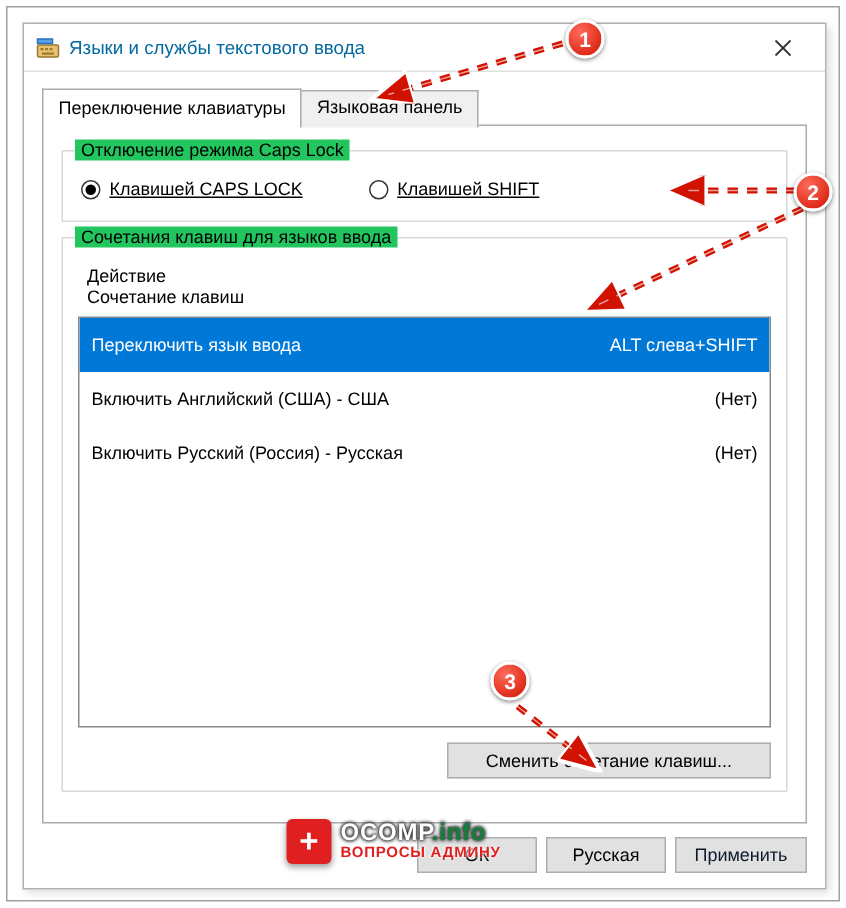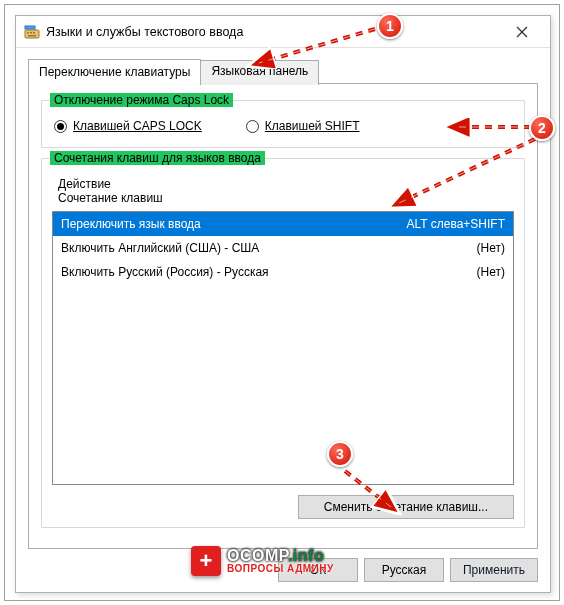--- a/index.html
+++ b/index.html
@@ -34,21 +34,21 @@
     padding: 0 8px;
     border-bottom: 1px solid #e0e0e0;
   }
   .titlebar .icon {
     width: 16px; height: 16px;
     margin-right: 6px;
   }
   .titlebar .title {
     flex: 1;
     font-size: 12.5px;
-    color: #000000;
+    color: #0369a1;
   }
   .titlebar .close {
     width: 40px; height: 28px;
     display: flex;
     align-items: center;
     justify-content: center;
     font-size: 16px;
     cursor: pointer;
   }
   .client {
@@ -144,21 +144,21 @@
     height: 274px;
     overflow: hidden;
     background: #fff;
     position: relative;
   }
   .row {
     display: flex;
     justify-content: space-between;
     align-items: center;
     padding: 4px 8px;
-    height: 24px;
+    height: 36px;
     font-size: 12px;
   }
   .row.selected {
     background: #0078d7;
     color: #fff;
   }
   .change-btn {
     float: right;
     margin-top: 10px;
     padding: 4px 25px;

